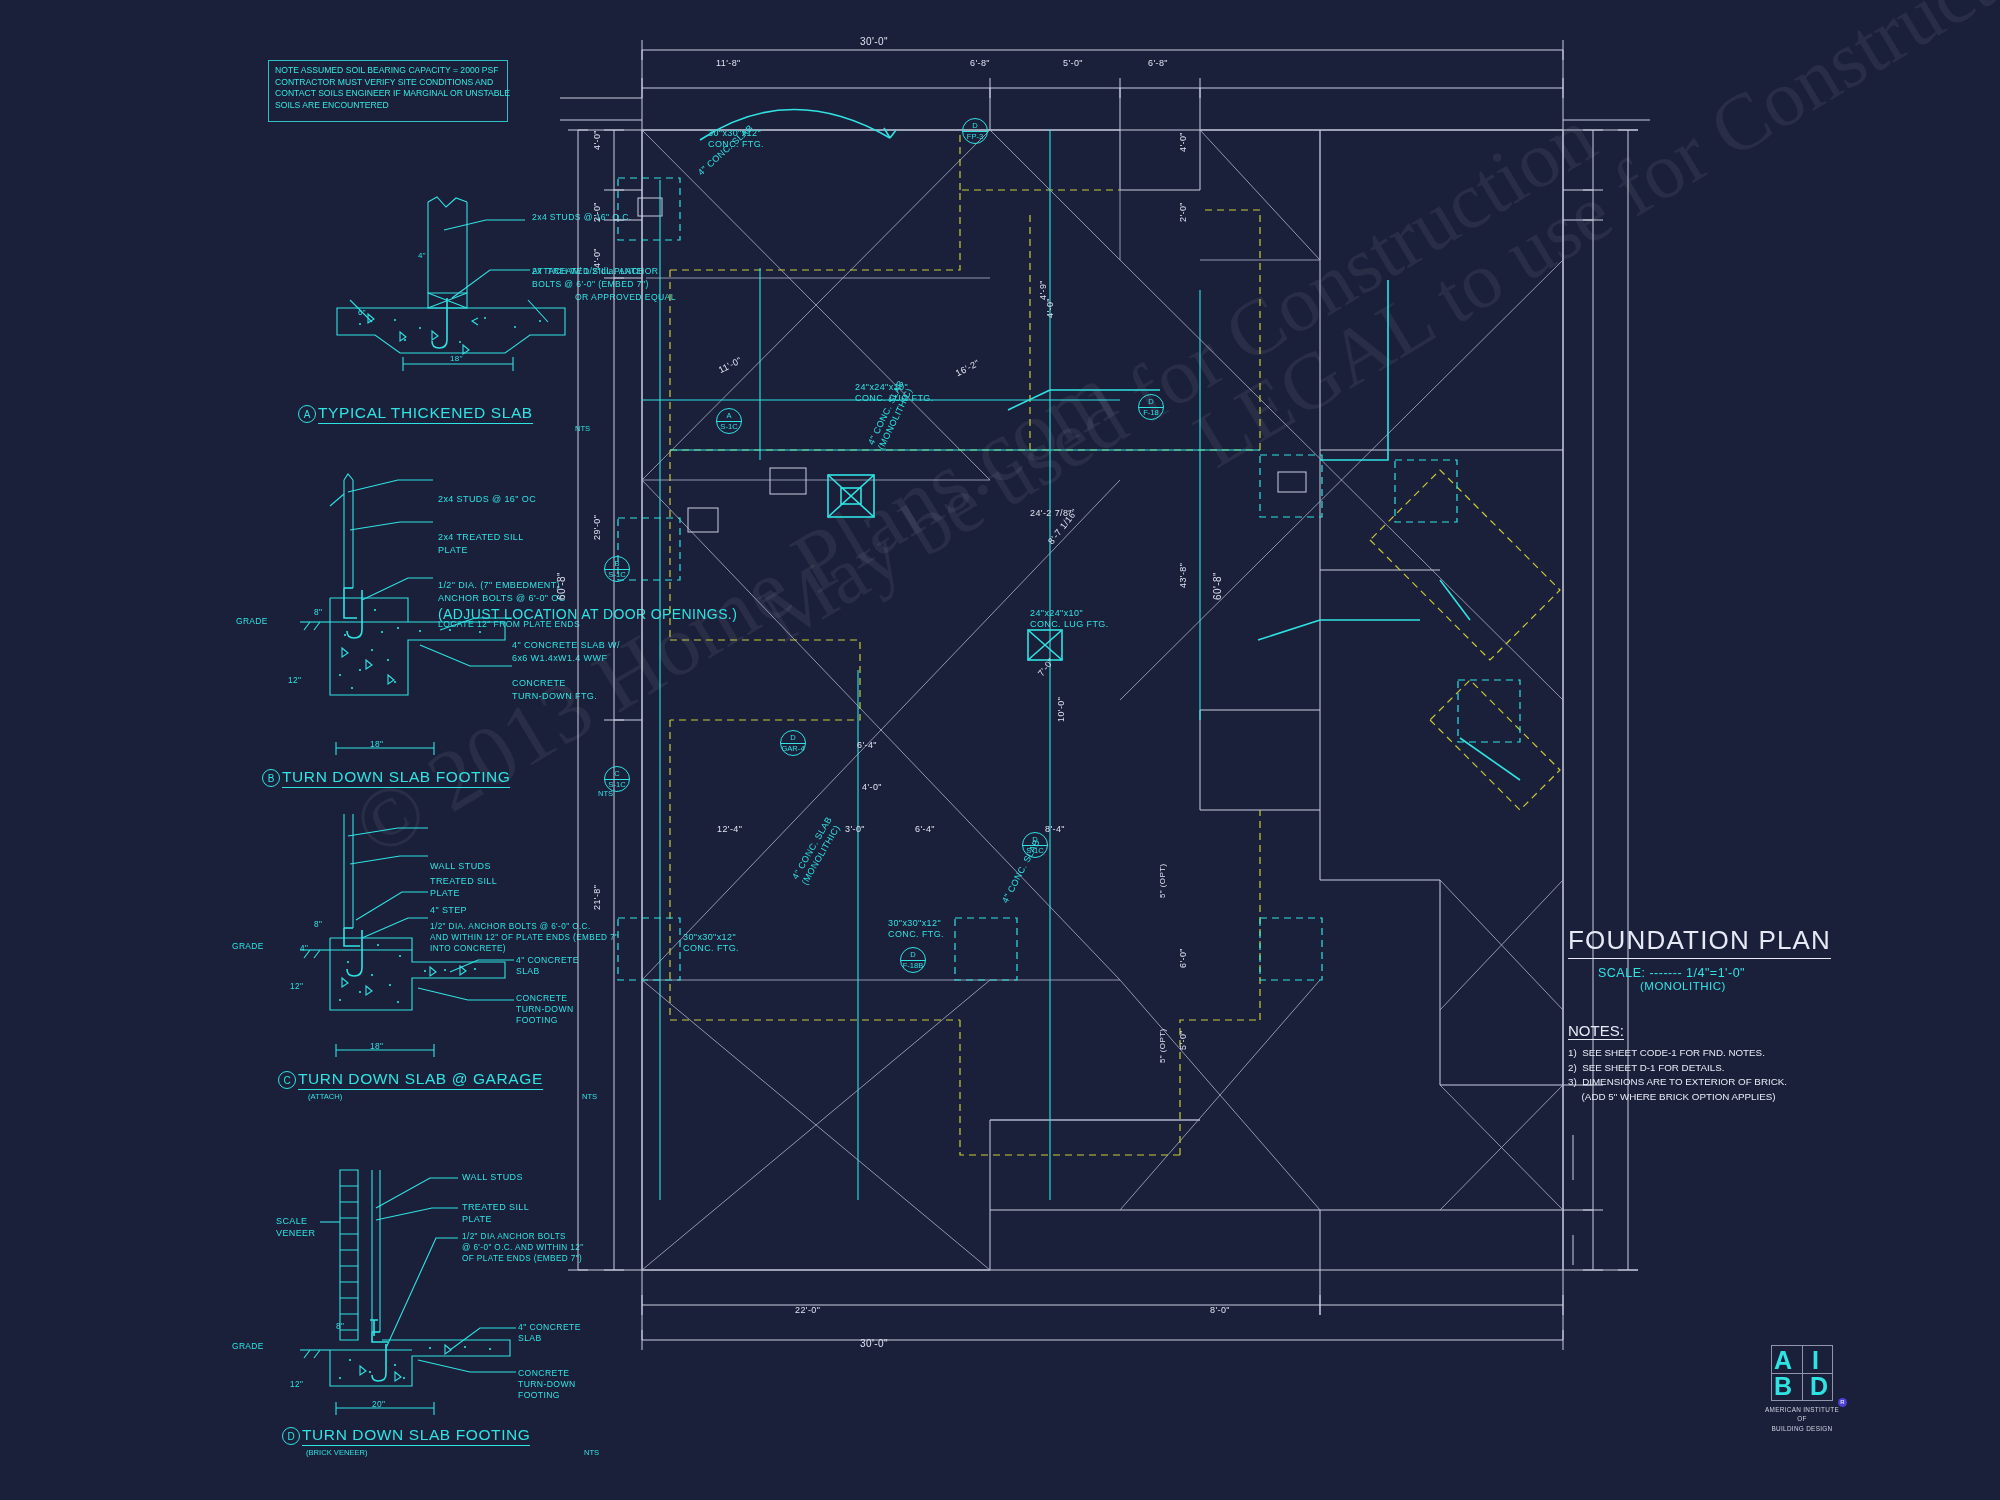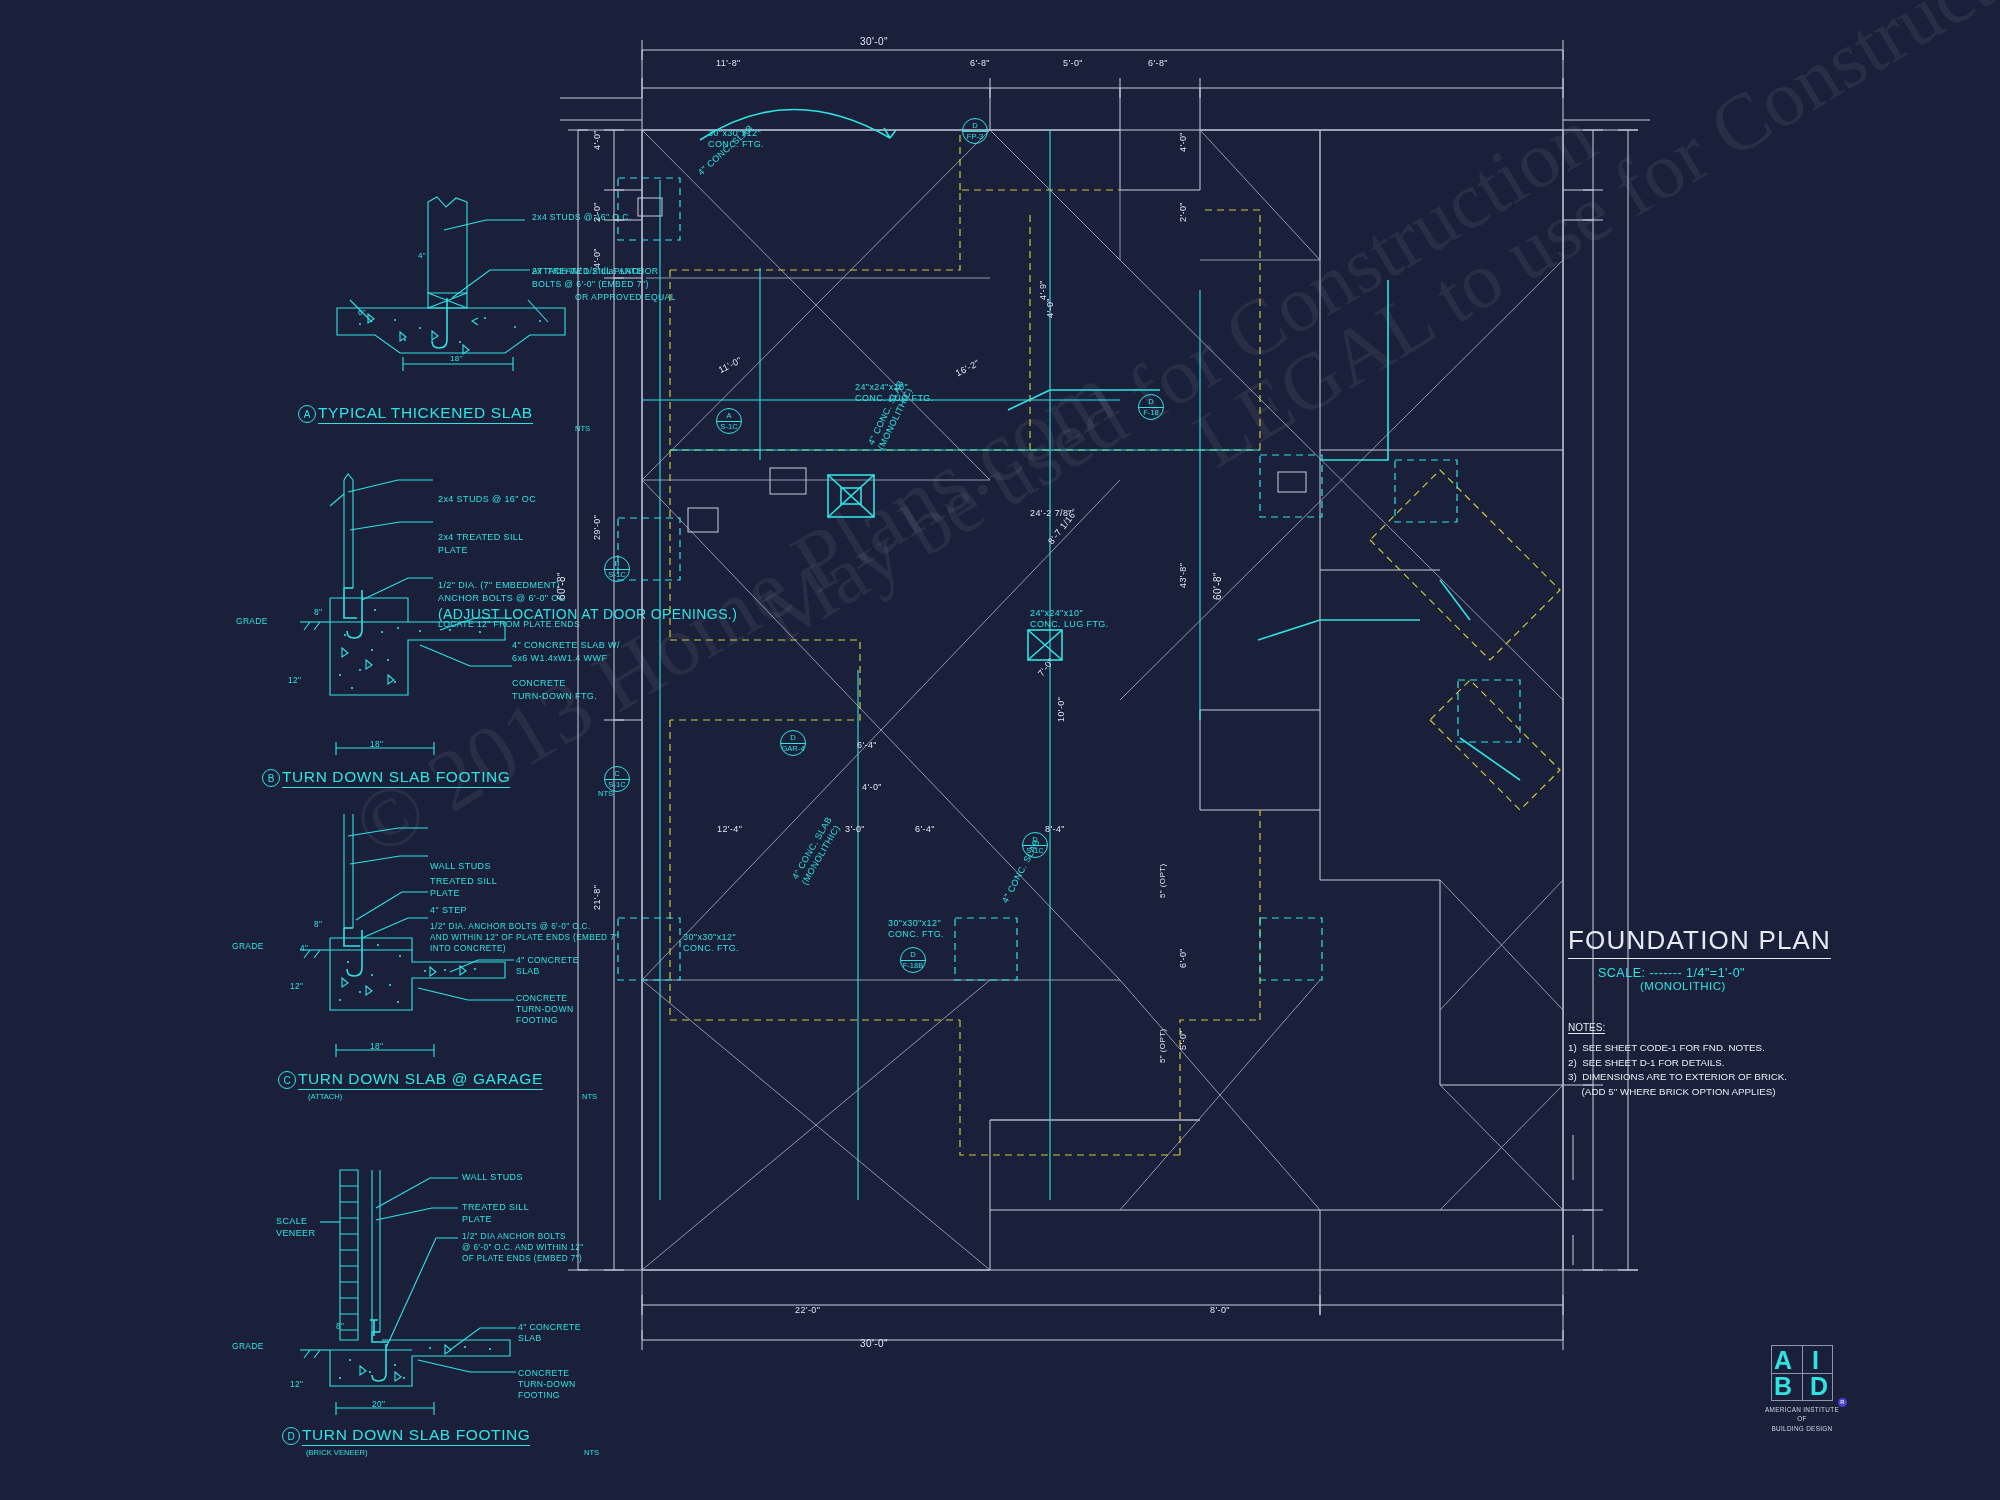--- a/index.html
+++ b/index.html
@@ -55,21 +55,21 @@
     display:flex; flex-direction:column; align-items:center; justify-content:center; line-height:1.05;
   }
   .pbub .hr { width:100%; height:1px; background:#2fe3e3; margin:1px 0; }
 
   
   #titleblock { position:absolute; left:1568px; top:925px; width:380px; }
   #fpTitle { color:#e7eaf5; font-size:26px; letter-spacing:1.2px; border-bottom:1.4px solid #e7eaf5;
              display:inline-block; padding-bottom:2px; }
   #fpScale { color:#2fe3e3; font-size:12.5px; margin-top:7px; margin-left:30px; letter-spacing:.5px; }
   #fpMono  { color:#2fe3e3; font-size:11.5px; margin-left:72px; letter-spacing:.5px; }
-  #notesHdr { color:#e7eaf5; font-size:10px; border-bottom:1px solid #e7eaf5; display:inline-block; margin-top:30px; }
+  #notesHdr { color:#e7eaf5; font-size:15px; border-bottom:1px solid #e7eaf5; display:inline-block; margin-top:30px; }
   .noteline { color:#e7eaf5; font-size:9.8px; line-height:1.5; white-space:pre; }
 
   
   #logo { position:absolute; left:1742px; top:1345px; width:120px; }
   #logogrid { position:relative; width:62px; height:56px; border:1px solid #8f95ad; margin:0 auto; }
   #logogrid .vl { position:absolute; left:50%; top:0; width:1px; height:100%; background:#8f95ad; }
   #logogrid .hl { position:absolute; left:0; top:50%; width:100%; height:1px; background:#8f95ad; }
   .lglyph { position:absolute; color:#2fe3e3; font-size:25px; font-weight:bold; line-height:1;
             font-family:"Liberation Sans", sans-serif; }
   #lgA { left:2px;  top:2px; }
@@ -89,20 +89,28 @@
 </style>
 </head>
 <body>
 
 <div id="sheet">
 
   <div class="wm" id="wm1">© 2013 Home Plans.com</div>
   <div class="wm" id="wm2">May be used for Construction</div>
   <div class="wm" id="wm3">LEGAL to use for Construction</div>
 
+  <div class="notebox">
+    <div class="noteboxinner">
+      <div>NOTE ASSUMED SOIL BEARING CAPACITY = 2000 PSF</div>
+      <div>CONTRACTOR MUST VERIFY SITE CONDITIONS AND</div>
+      <div>CONTACT SOILS ENGINEER IF MARGINAL OR UNSTABLE</div>
+      <div>SOILS ARE ENCOUNTERED</div>
+    </div>
+  </div>
 
   <svg style="left:300px; top:190px; width:340px; height:150px;">
 
     <path class="c" d="M128,12 L128,103"></path>
     <path class="c" d="M167,12 L167,103"></path>
     <path class="c" d="M128,12 L137,7 L146,17 L156,8 L167,12"></path>
 
     <path class="c" d="M128,103 L167,103 L167,118 L128,118 Z"></path>
     <path class="c" d="M128,103 L167,118 M167,103 L128,118"></path>
 

